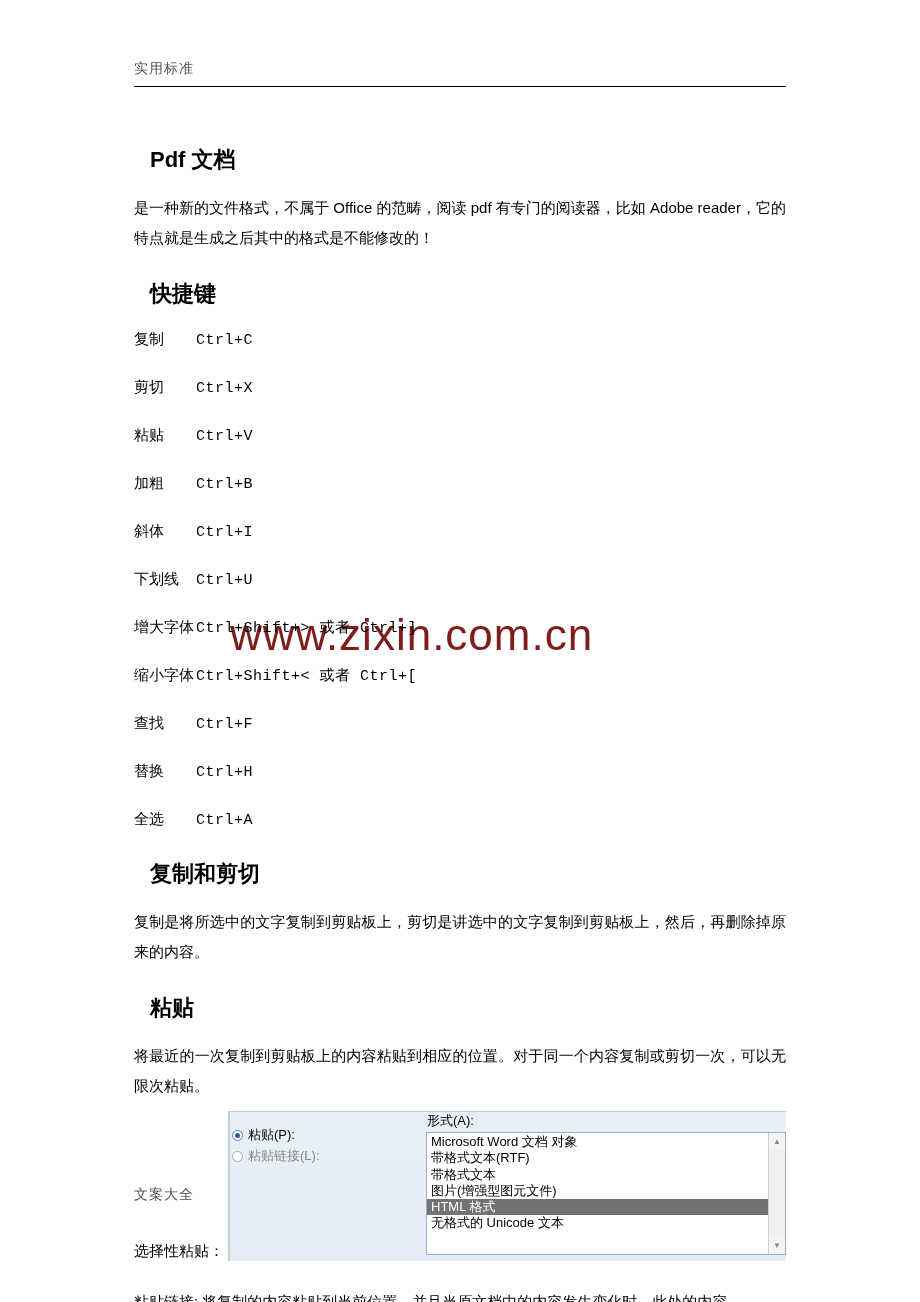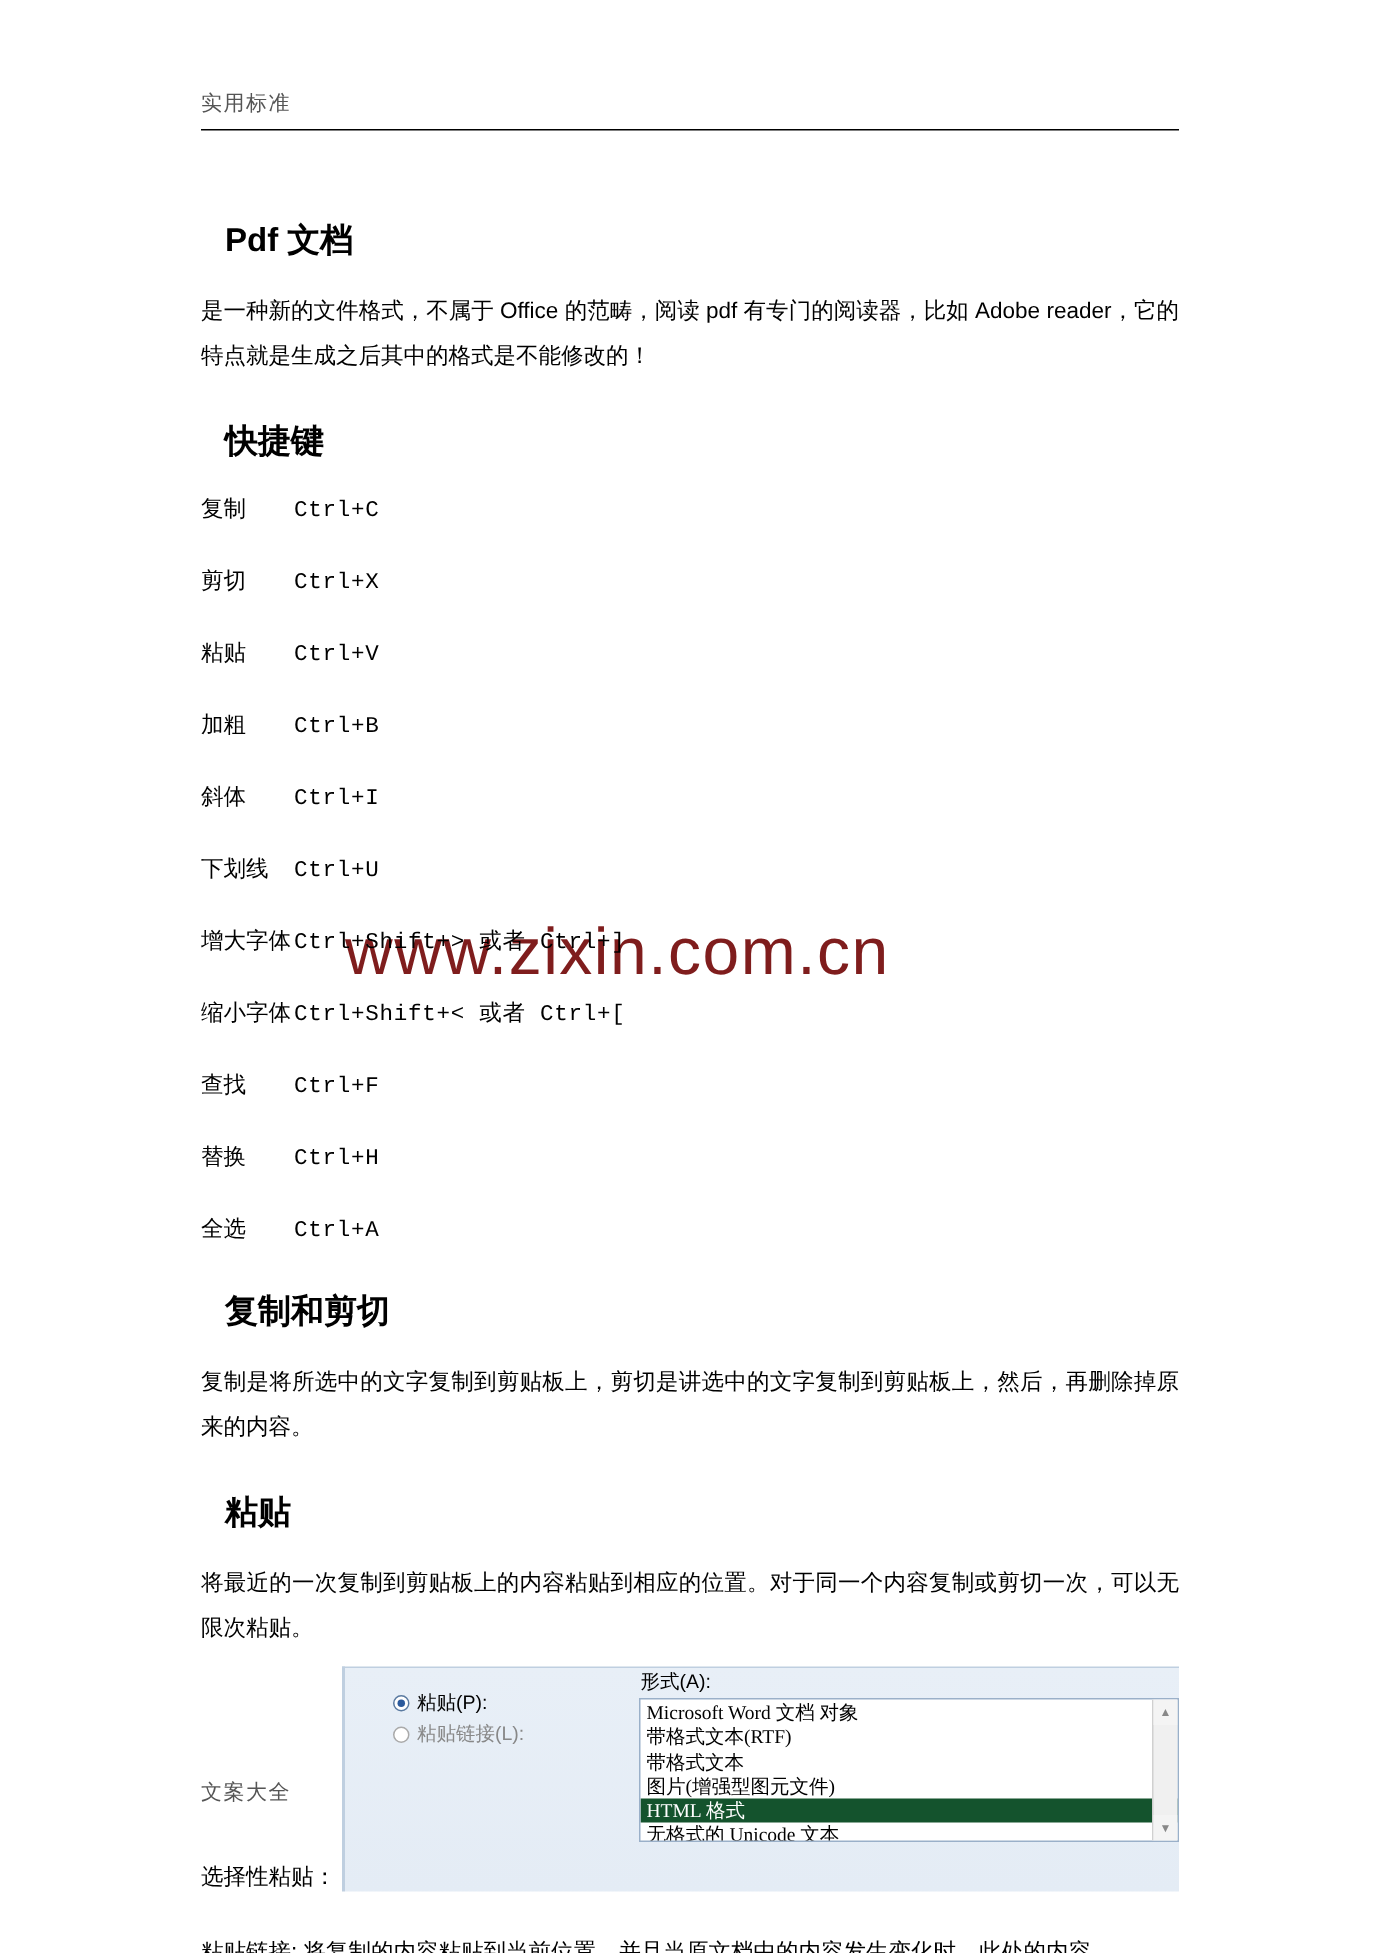--- a/index.html
+++ b/index.html
@@ -77,21 +77,21 @@
     padding: 0;
     height: 150px;
     position: relative;
     overflow: hidden;
   }
   .dialog-inner {
     display: flex;
     height: 100%;
   }
   .radio-col {
-    padding: 14px 8px 6px 32px;
+    padding: 14px 8px 6px 2px;
     width: 148px;
   }
   .radio-item {
     display: flex;
     align-items: center;
     margin-bottom: 3px;
     font-size: 13px;
     white-space: nowrap;
   }
   .radio {
@@ -109,33 +109,32 @@
     padding-left: 48px;
   }
   .list-label {
     font-size: 13px;
     margin: 0 0 2px 0;
     padding-left: 1px;
   }
   .listbox {
     background: #fff;
     border: 1px solid #9ab0c9;
-    height: 96px;
+    height: 123px;
     position: relative;
     overflow: hidden;
-    font-family: Liberation Serif, serif;
   }
   .list-items {
     padding: 1px 0;
     font-size: 13px;
     line-height: 1.25;
   }
   .list-item { padding: 0 4px; white-space: nowrap; }
   .list-item.sel {
-    background: #14532d;
+    background: #737373;
     color: #fff;
   }
   .scrollbar {
     position: absolute;
     right: 0; top: 0; bottom: 0;
     width: 17px;
     background: #f0f0f0;
     border-left: 1px solid #d0d0d0;
     display: flex;
     flex-direction: column;

